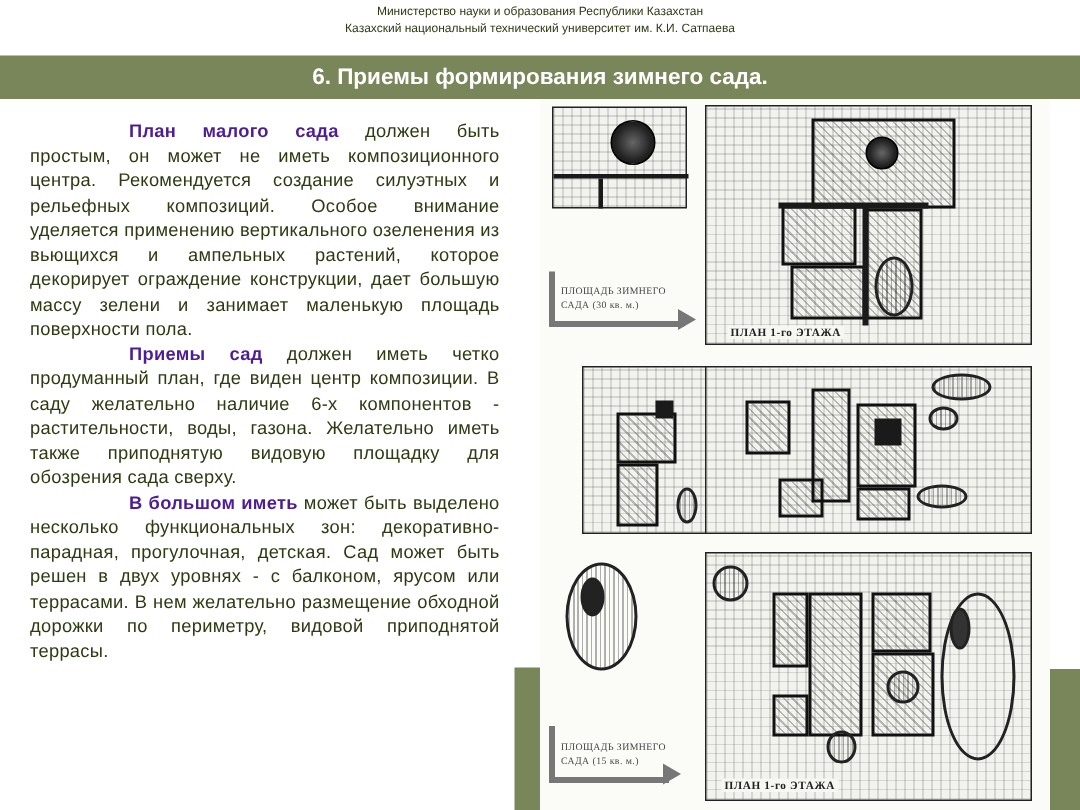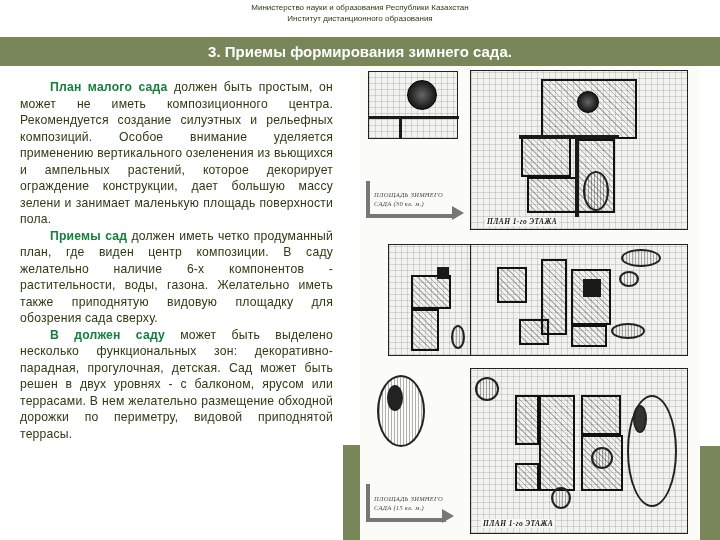--- a/index.html
+++ b/index.html
@@ -20,35 +20,34 @@
       font-size: 15px; line-height: 29px; text-align: center;
     }
 
     .text-col {
       position: absolute; left: 20px; top: 79px; width: 313px;
       font-family: "Liberation Sans", sans-serif; font-size: 12.2px;
       line-height: 16.5px; color: #2d3a12; text-align: justify;
       letter-spacing: 0.2px;
     }
     .text-col p { text-indent: 30px; }
-    .text-col b { color: #15803d; }
+    .text-col b { color: #4c1d95; margin-left: 36px; }
 
     .green-bar-left {
       position: absolute; left: 343px; top: 445px; width: 17px; height: 95px;
       background: #788659;
     }
     .green-bar-right {
       position: absolute; left: 700px; top: 446px; width: 20px; height: 94px;
       background: #788659;
     }
 
     .figure {
       position: absolute; left: 360px; top: 66px; width: 340px; height: 474px;
       background: #fbfbf8;
-      font-style: italic;
     }
     .plan {
       position: absolute; border: 1.5px solid #222;
       background:
         repeating-linear-gradient(0deg, rgba(0,0,0,0.12) 0 1px, transparent 1px 6px),
         repeating-linear-gradient(90deg, rgba(0,0,0,0.12) 0 1px, transparent 1px 6px),
         #f2f2ee;
     }
     .plan .room {
       position: absolute; border: 2px solid #111; background:
@@ -81,29 +80,29 @@
       position: absolute; font-family: "Liberation Serif", serif;
       font-size: 6.5px; color: #444; line-height: 9px; letter-spacing: 0.3px;
       white-space: nowrap;
     }
   </style>
 </head>
 <body>
 
 <div class="header">
   <div>Министерство науки и образования Республики Казахстан</div>
-  <div>Институт дистанционного образования</div>
+  <div>Казахский национальный технический университет им. К.И. Сатпаева</div>
 </div>
 
-<div class="title-bar">3. Приемы формирования зимнего сада.</div>
+<div class="title-bar">6. Приемы формирования зимнего сада.</div>
 
 <div class="text-col">
   <p><b>План малого сада</b><span> должен быть простым, он может не иметь композиционного центра. Рекомендуется создание силуэтных и рельефных композиций. Особое внимание уделяется применению вертикального озеленения из вьющихся и ампельных растений, которое декорирует ограждение конструкции, дает большую массу зелени и занимает маленькую площадь поверхности пола.</span></p>
   <p><b>Приемы сад</b><span> должен иметь четко продуманный план, где виден центр композиции. В саду желательно наличие 6-х компонентов - растительности, воды, газона. Желательно иметь также приподнятую видовую площадку для обозрения сада сверху.</span></p>
-  <p><b>В должен саду</b><span> может быть выделено несколько функциональных зон: декоративно-парадная, прогулочная, детская. Сад может быть решен в двух уровнях - с балконом, ярусом или террасами. В нем желательно размещение обходной дорожки по периметру, видовой приподнятой террасы.</span></p>
+  <p><b>В большом иметь</b><span> может быть выделено несколько функциональных зон: декоративно-парадная, прогулочная, детская. Сад может быть решен в двух уровнях - с балконом, ярусом или террасами. В нем желательно размещение обходной дорожки по периметру, видовой приподнятой террасы.</span></p>
 </div>
 
 <div class="green-bar-left"></div>
 
 <div class="figure">
 
   <div class="plan" style="left:8px;top:5px;width:90px;height:68px;">
     <div class="circle" style="left:38px;top:8px;width:30px;height:30px;"></div>
     <div class="dark" style="left:0;top:44px;width:90px;height:3px;"></div>
     <div class="dark" style="left:30px;top:47px;width:3px;height:20px;"></div>

